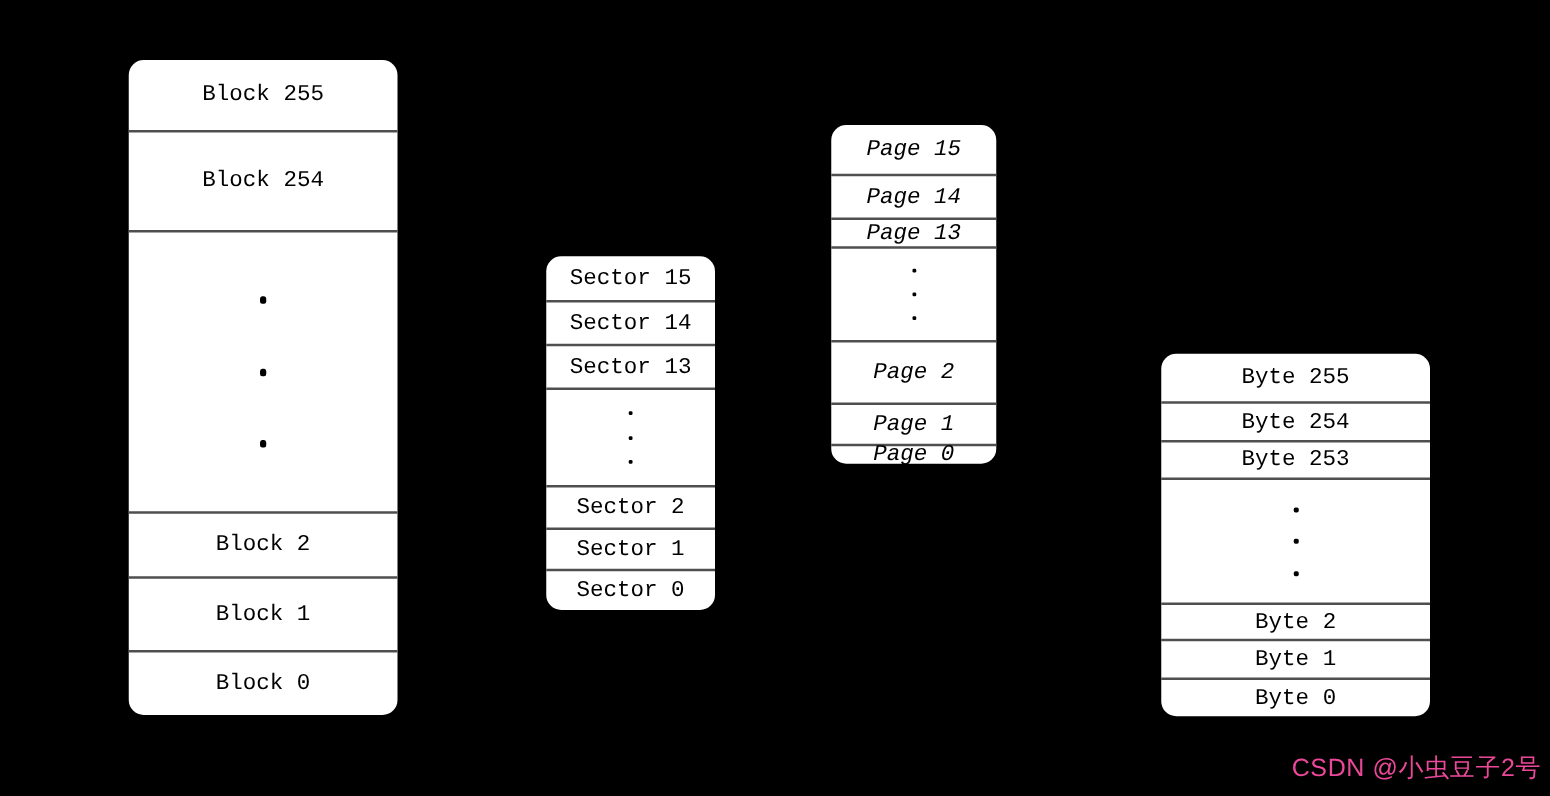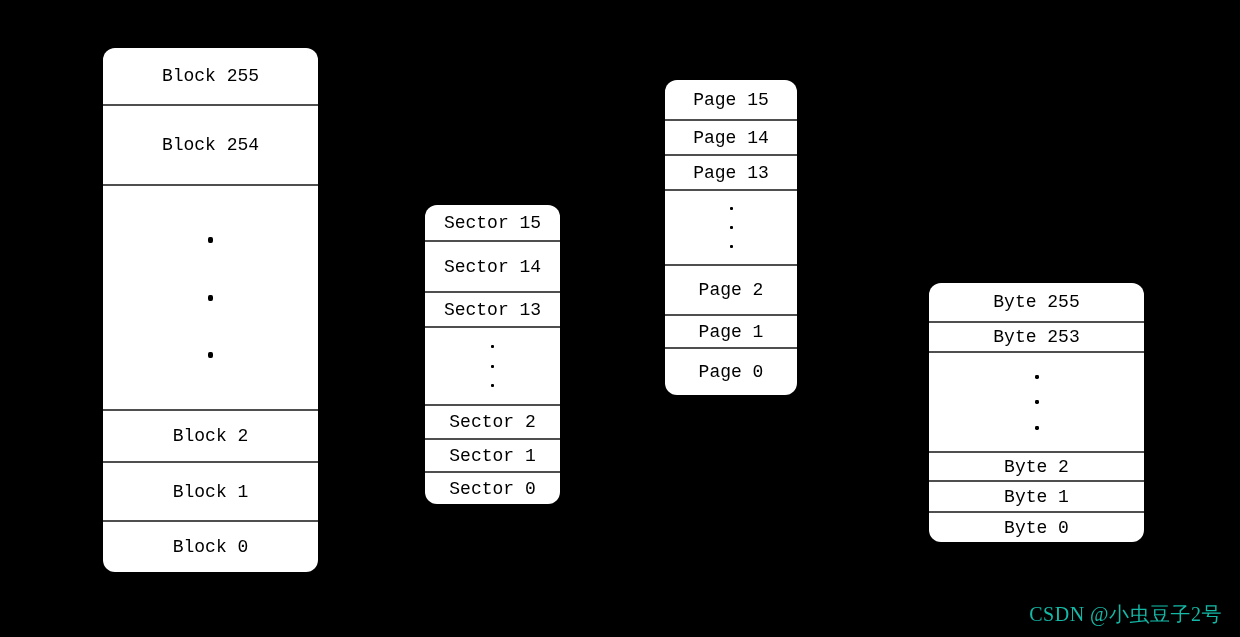--- a/index.html
+++ b/index.html
@@ -32,40 +32,40 @@
     flex-direction: column;
     justify-content: space-evenly;
     align-items: center;
   }
   .dot { background: #000; border-radius: 35%; }
   .dot-lg { width: 5px; height: 6px; }
   .dot-md { width: 4px; height: 4px; }
   .dot-sm { width: 3px; height: 3px; }
 
   #col-block  { left: 103px; top: 48px;  width: 215px; }
-  #col-sector { left: 425px; top: 205px; width: 135px; }
-  #col-page   { left: 665px; top: 80px;  width: 132px; }
+  #col-sector { left: 437px; top: 205px; width: 135px; }
+  #col-page   { left: 665px; top: 100px;  width: 132px; font-style: italic; }
   #col-byte   { left: 929px; top: 283px; width: 215px; }
 
   .notch {
     position: absolute;
     left: -1px;
     top: -7px;
     width: 6px;
     height: 15px;
     background: #000;
     clip-path: polygon(0 0, 100% 0, 100% 45%, 0 100%);
   }
   .watermark {
     position: absolute;
-    right: 18px;
+    right: 7px;
     top: 601px;
-    font-family: Liberation Serif, serif;
+    font-family: Liberation Sans, sans-serif;
     font-size: 20px;
-    color: #14b8a6;
+    color: #ec4899;
     letter-spacing: 0.5px;
   }
 </style>
 </head>
 <body>
 
 <div class="canvas">
 
   <div class="col" id="col-block">
     <div class="cell" style="height:56px">Block 255</div>
@@ -76,48 +76,49 @@
       <span class="dot dot-lg"></span>
     </div>
     <div class="cell" style="height:52px">Block 2</div>
     <div class="cell" style="height:59px">Block 1</div>
     <div class="cell" style="height:52px">Block 0</div>
   </div>
 
   <div class="col" id="col-sector">
     <div class="notch"></div>
     <div class="cell" style="height:35px">Sector 15</div>
-    <div class="cell" style="height:51px">Sector 14</div>
+    <div class="cell" style="height:35px">Sector 14</div>
     <div class="cell" style="height:35px">Sector 13</div>
     <div class="cell dots" style="height:78px">
       <span class="dot dot-sm"></span>
       <span class="dot dot-sm"></span>
       <span class="dot dot-sm"></span>
     </div>
     <div class="cell" style="height:34px">Sector 2</div>
     <div class="cell" style="height:33px">Sector 1</div>
     <div class="cell" style="height:33px">Sector 0</div>
   </div>
 
   <div class="col" id="col-page">
     <div class="cell" style="height:39px">Page 15</div>
     <div class="cell" style="height:35px">Page 14</div>
-    <div class="cell" style="height:35px">Page 13</div>
+    <div class="cell" style="height:23px">Page 13</div>
     <div class="cell dots" style="height:75px">
       <span class="dot dot-sm"></span>
       <span class="dot dot-sm"></span>
       <span class="dot dot-sm"></span>
     </div>
     <div class="cell" style="height:50px">Page 2</div>
     <div class="cell" style="height:33px">Page 1</div>
-    <div class="cell" style="height:48px">Page 0</div>
+    <div class="cell" style="height:16px">Page 0</div>
   </div>
 
   <div class="col" id="col-byte">
     <div class="cell" style="height:38px">Byte 255</div>
+    <div class="cell" style="height:31px">Byte 254</div>
     <div class="cell" style="height:30px">Byte 253</div>
     <div class="cell dots" style="height:100px">
       <span class="dot dot-md"></span>
       <span class="dot dot-md"></span>
       <span class="dot dot-md"></span>
     </div>
     <div class="cell" style="height:29px">Byte 2</div>
     <div class="cell" style="height:31px">Byte 1</div>
     <div class="cell" style="height:31px">Byte 0</div>
   </div>

